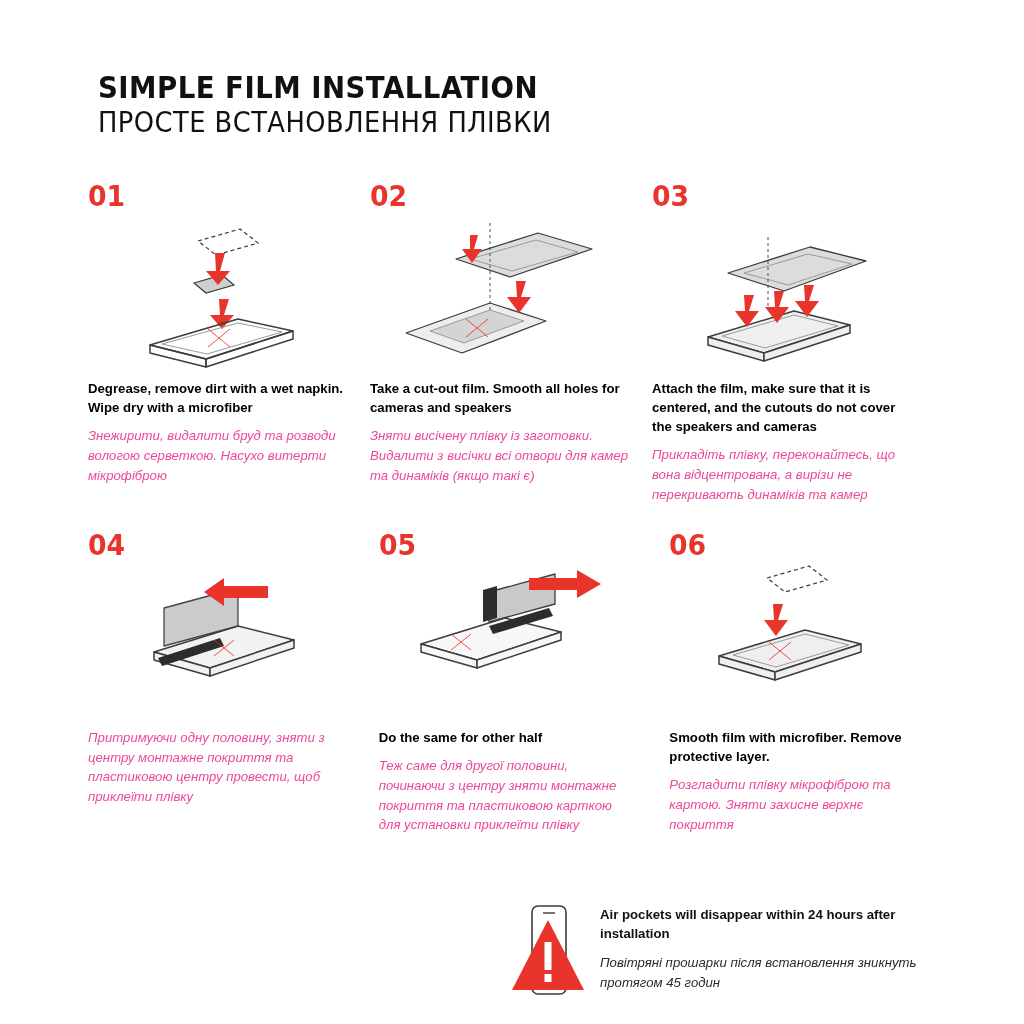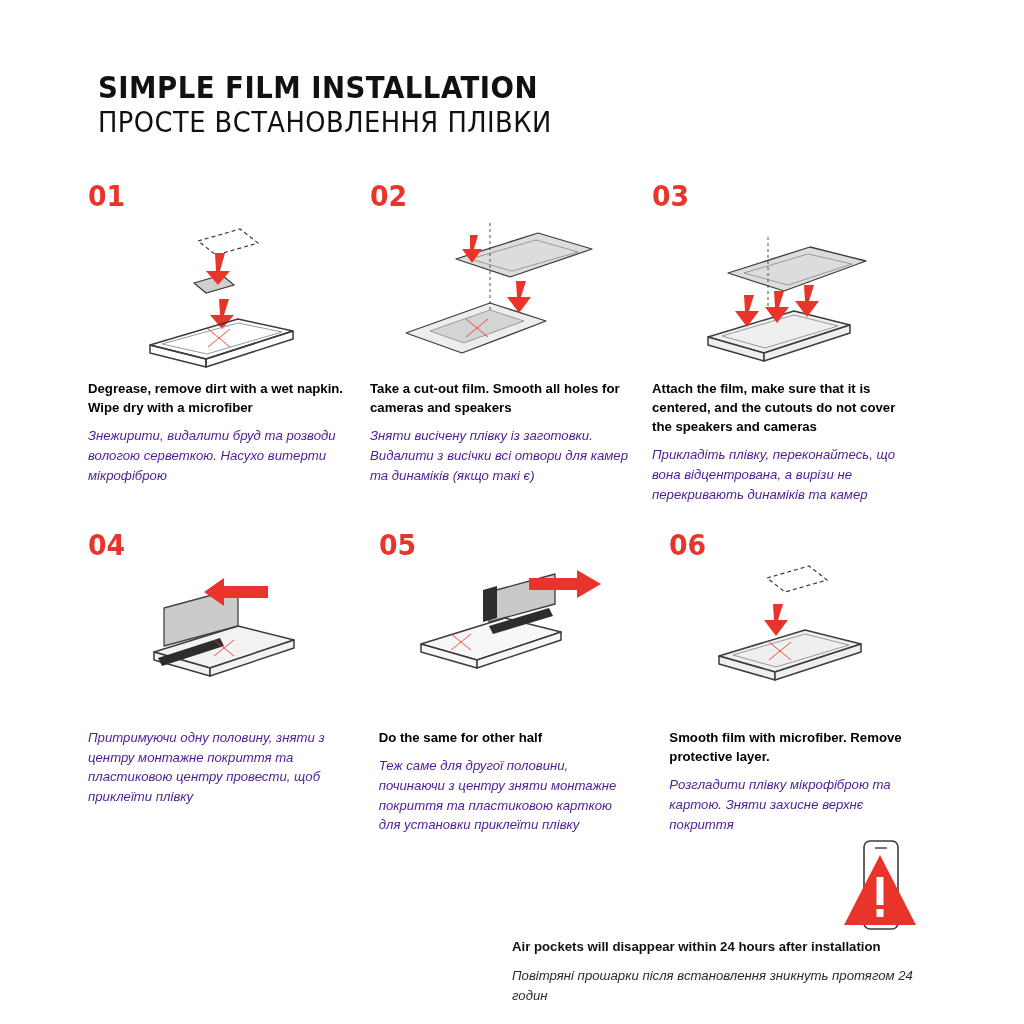--- a/index.html
+++ b/index.html
@@ -89,37 +89,37 @@
   .text-en {
     font-size: 13.2px;
     line-height: 1.45;
     color: #000000;
     margin: 0 0 9px 0;
     font-weight: 600;
   }
   .text-ua {
     font-size: 13.2px;
     line-height: 1.5;
-    color: #4c1d95;
+    color: #ec4899;
     font-style: italic;
     margin: 0;
   }
   .row2 {
     margin-top: 26px;
     gap: 24px;
   }
   
   .footer {
     position: absolute;
     left: 512px;
-    top: 831px;
+    top: 896px;
     width: 420px;
     display: flex;
-    flex-direction: column;
-    align-items: flex-end;
+    flex-direction: row;
+    align-items: center;
   }
   .warn-icon {
     width: 72px;
     flex: 0 0 72px;
     margin-right: 16px;
     margin-top: 6px;
   }
   .footer-text-en {
     font-size: 13.2px;
     font-weight: 600;
@@ -378,17 +378,17 @@
         </g>
 
         <polygon points="36,18 72,88 0,88" fill="#e8342a"></polygon>
 
         <rect x="32.5" y="40" width="7" height="28" fill="#ffffff"></rect>
         <rect x="32.5" y="72" width="7" height="8" fill="#ffffff"></rect>
       </svg>
     </div>
     <div>
       <p class="footer-text-en">Air pockets will disappear within 24 hours after installation</p>
-      <p class="footer-text-ua">Повітряні прошарки після встановлення зникнуть протягом 24 годин</p>
+      <p class="footer-text-ua">Повітряні прошарки після встановлення зникнуть протягом 45 годин</p>
     </div>
   </div>
 
 </div>
 
 </body></html>

